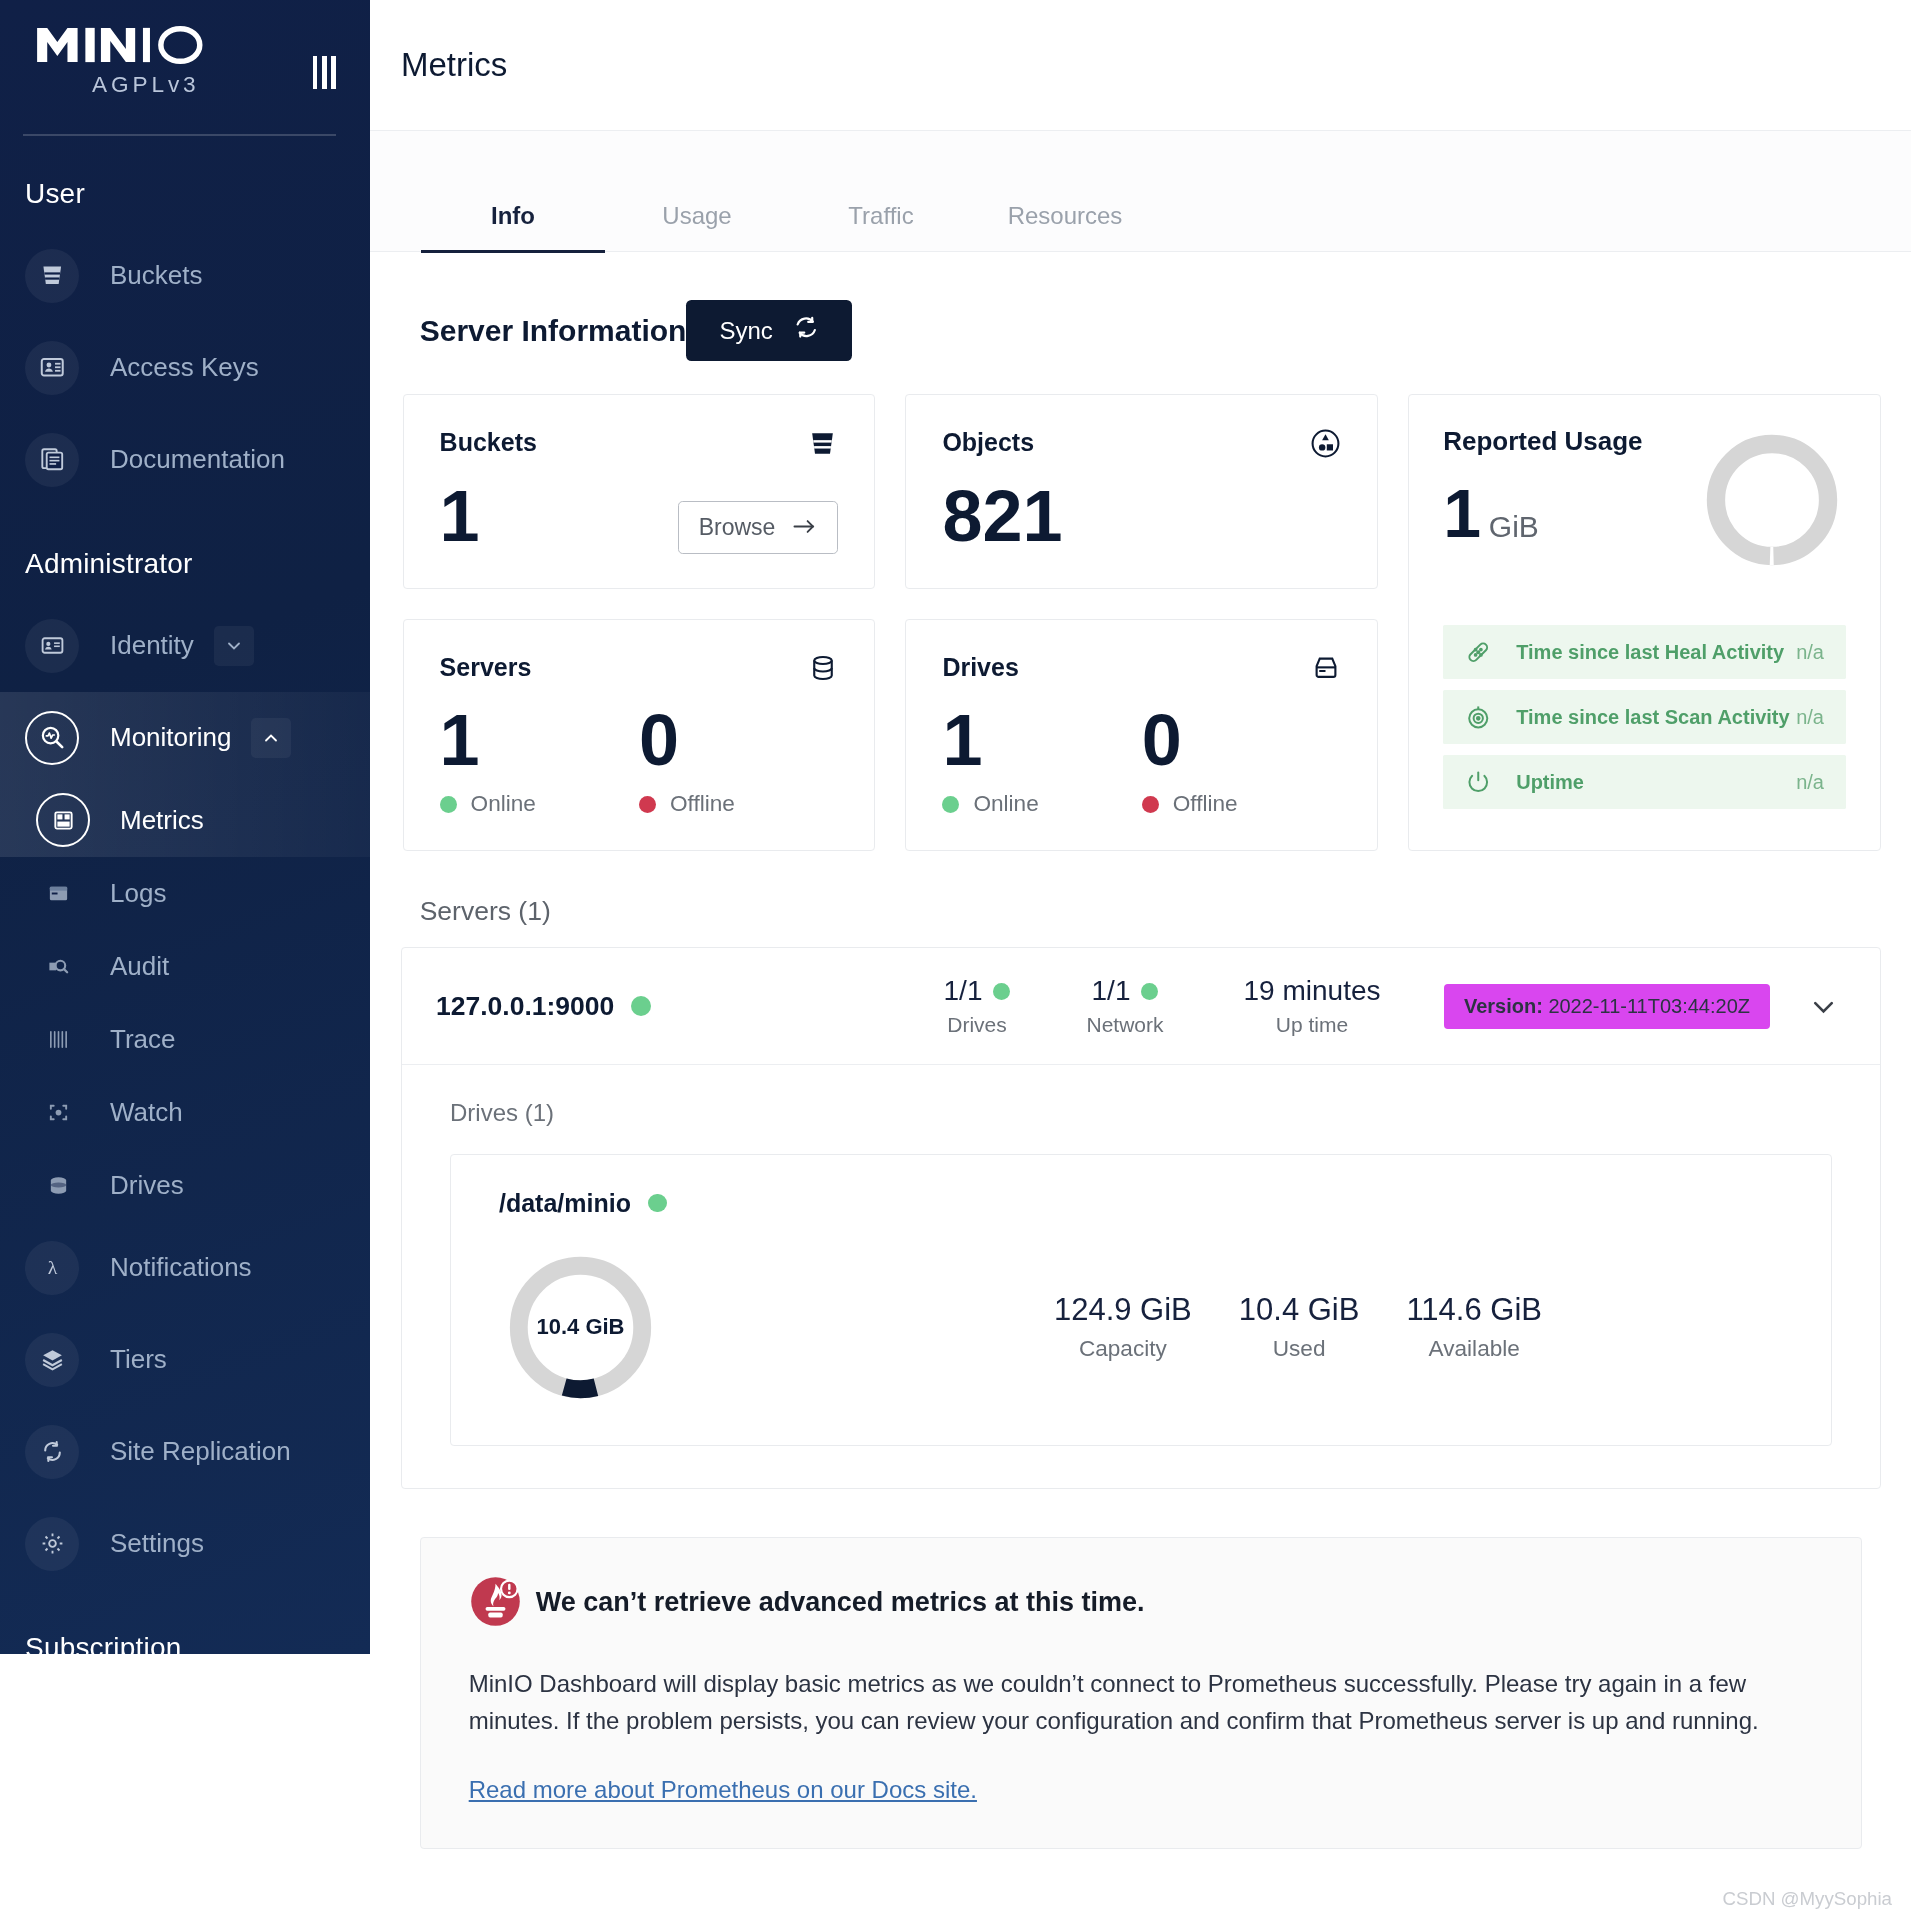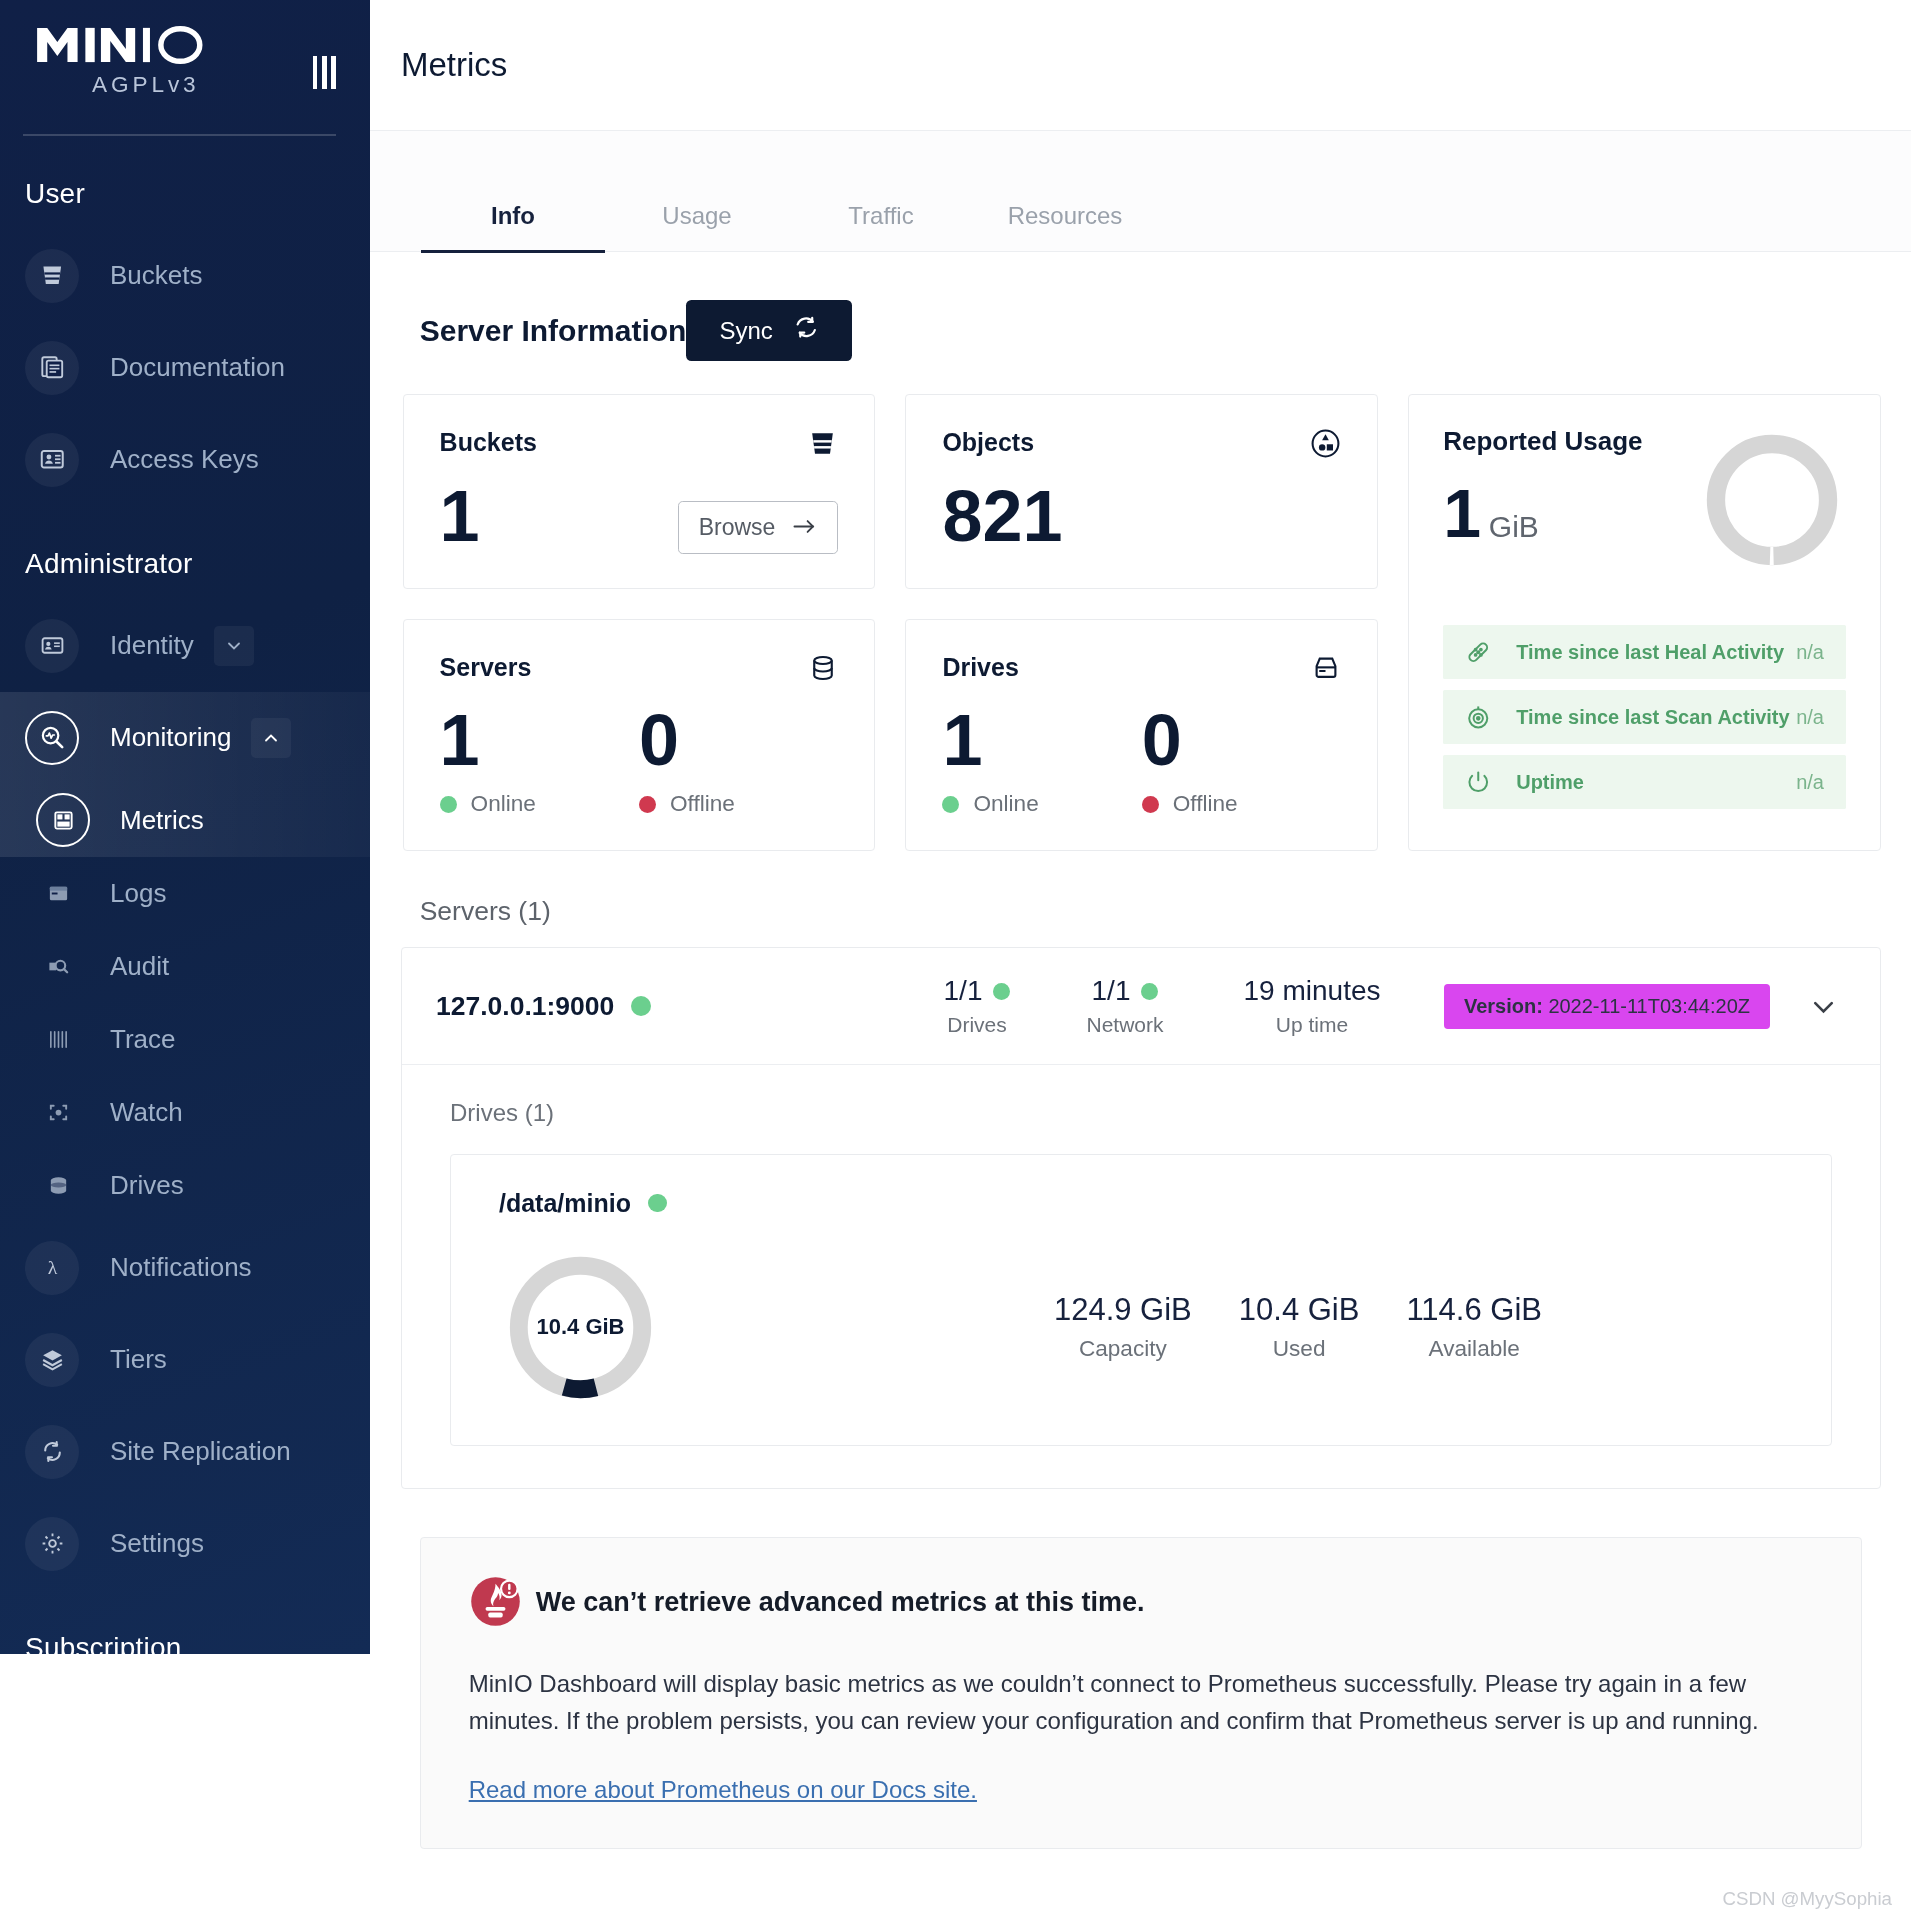--- a/index.html
+++ b/index.html
@@ -271,42 +271,42 @@
             <rect x="4.9" y="9.4" width="14.2" height="2" fill="#102047"></rect>
             <rect x="5.5" y="14" width="13" height="2" fill="#102047"></rect>
           </svg>
       </span>
       <span class="nav-label">Buckets</span>
     </div>
 
     <div class="nav-item">
       <span class="nav-ic">
         <svg width="26.5" height="26.5" viewBox="0 0 24 24">
-            <rect x="3" y="3" width="13" height="17" rx="1.5" fill="none" stroke="#c0cada" stroke-width="1.7"></rect>
-            <rect x="7" y="6" width="14" height="15" rx="1.5" fill="#102047" stroke="#c0cada" stroke-width="1.7"></rect>
-            <rect x="9.5" y="9.5" width="9" height="1.5" fill="#c0cada"></rect>
-            <rect x="9.5" y="12.5" width="9" height="1.5" fill="#c0cada"></rect>
-            <rect x="9.5" y="15.5" width="6" height="1.5" fill="#c0cada"></rect>
-          </svg>
-      </span>
-      <span class="nav-label">Documentation</span>
-    </div>
-
-    <div class="nav-item">
-      <span class="nav-ic">
-        <svg width="26.5" height="26.5" viewBox="0 0 24 24">
             <rect x="2.5" y="4.5" width="19" height="15" rx="2" fill="none" stroke="#c0cada" stroke-width="1.8"></rect>
             <circle cx="9" cy="10" r="2.2" fill="#c0cada"></circle>
             <path d="M5.4 16c.6-2 2-2.8 3.6-2.8s3 .8 3.6 2.8z" fill="#c0cada"></path>
             <rect x="14.5" y="8" width="5" height="1.6" fill="#c0cada"></rect>
             <rect x="14.5" y="11.2" width="5" height="1.6" fill="#c0cada"></rect>
             <rect x="14.5" y="14.4" width="5" height="1.6" fill="#c0cada"></rect>
           </svg>
       </span>
       <span class="nav-label">Access Keys</span>
+    </div>
+
+    <div class="nav-item">
+      <span class="nav-ic">
+        <svg width="26.5" height="26.5" viewBox="0 0 24 24">
+            <rect x="3" y="3" width="13" height="17" rx="1.5" fill="none" stroke="#c0cada" stroke-width="1.7"></rect>
+            <rect x="7" y="6" width="14" height="15" rx="1.5" fill="#102047" stroke="#c0cada" stroke-width="1.7"></rect>
+            <rect x="9.5" y="9.5" width="9" height="1.5" fill="#c0cada"></rect>
+            <rect x="9.5" y="12.5" width="9" height="1.5" fill="#c0cada"></rect>
+            <rect x="9.5" y="15.5" width="6" height="1.5" fill="#c0cada"></rect>
+          </svg>
+      </span>
+      <span class="nav-label">Documentation</span>
     </div>
 
     <div class="section-title">Administrator</div>
 
     <div class="nav-item">
       <span class="nav-ic">
         <svg width="25" height="25" viewBox="0 0 24 24">
             <rect x="2.5" y="5" width="19" height="14" rx="2" fill="none" stroke="#c0cada" stroke-width="1.8"></rect>
             <circle cx="8" cy="10.5" r="2" fill="#c0cada"></circle>
             <path d="M4.8 15.8c.5-1.8 1.8-2.5 3.2-2.5s2.7.7 3.2 2.5z" fill="#c0cada"></path>

